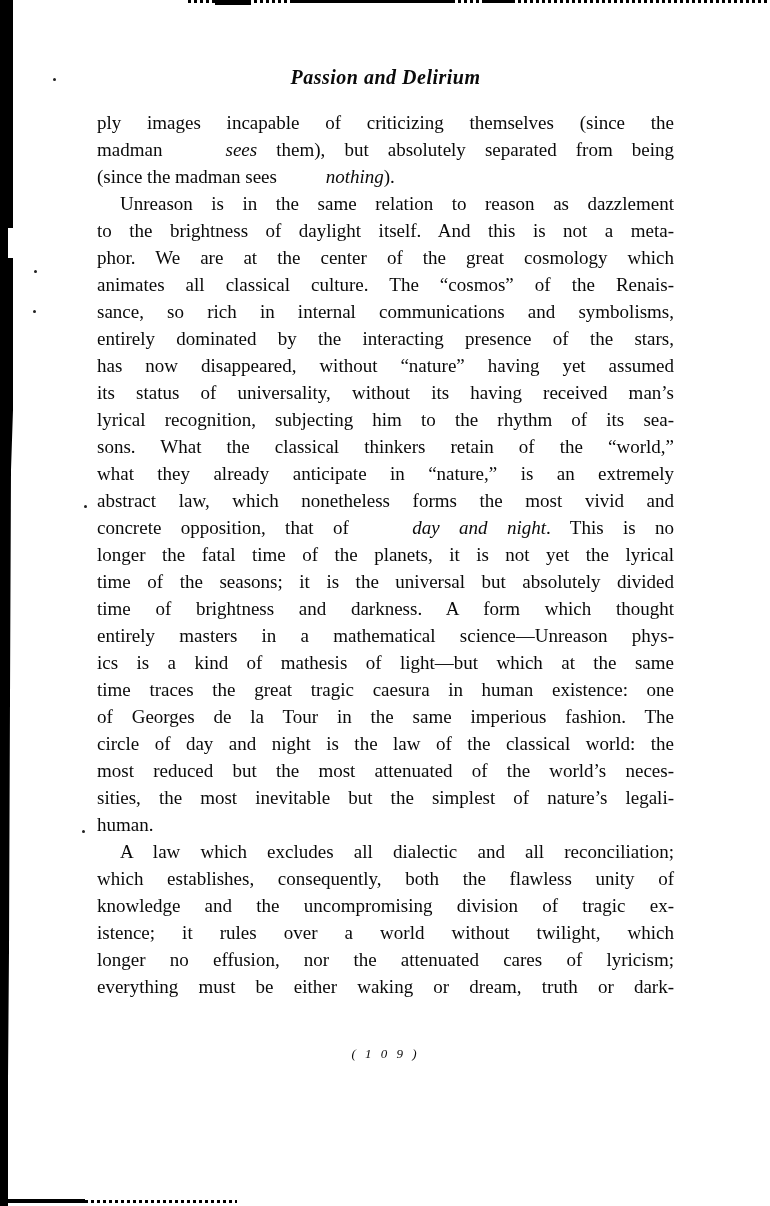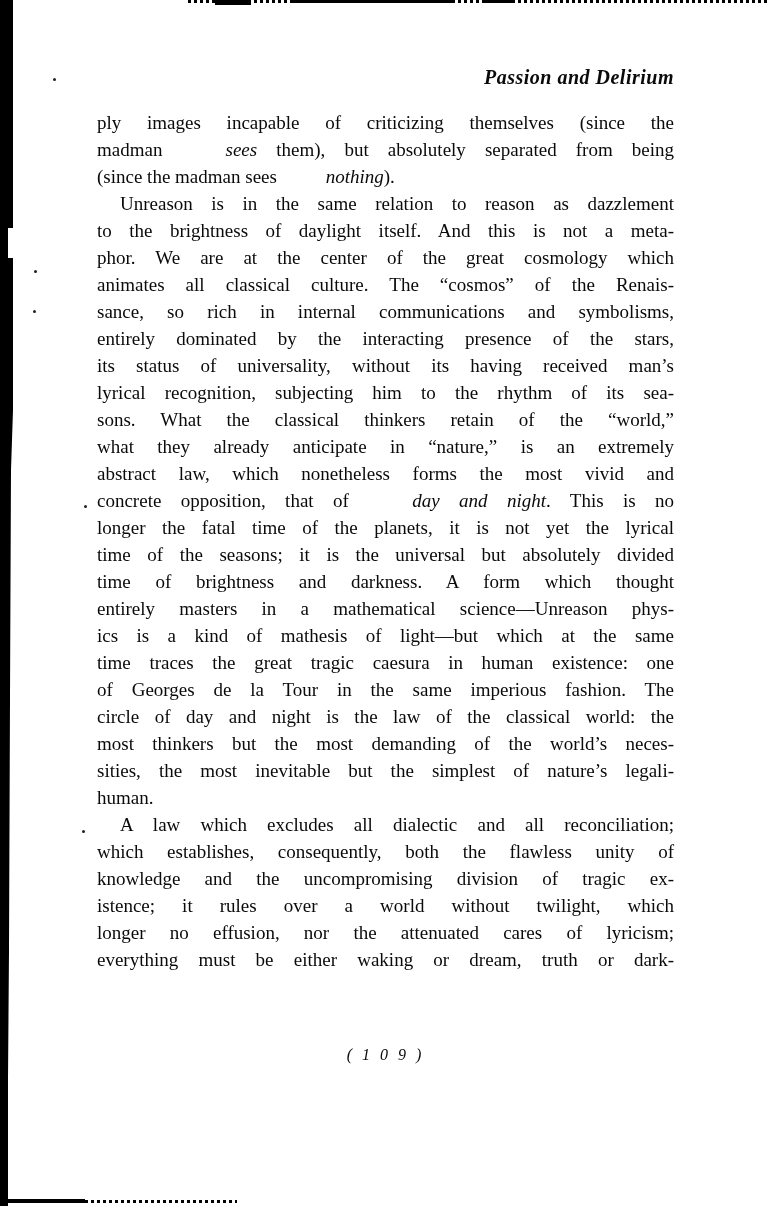--- a/index.html
+++ b/index.html
@@ -34,36 +34,36 @@
   #bottom-edge .solid { position: absolute; left: 0; top: 0; width: 85px; height: 4px; background: #000; }
   #bottom-edge .dots {
     position: absolute; left: 85px; top: 1px; width: 152px; height: 3px;
     background: repeating-linear-gradient(90deg, #000 0 3px, transparent 3px 6px);
   }
   .speck { position: absolute; width: 3px; height: 3px; background: #222; border-radius: 50%; }
 
   
   #running-head {
     position: absolute; top: 66px; left: 97px; width: 577px;
-    text-align: right;
+    text-align: center;
     font-style: italic; font-weight: bold;
     font-size: 20px; letter-spacing: 0.5px;
   }
   #body-text {
     position: absolute; top: 109px; left: 97px; width: 577px;
     font-size: 19px; line-height: 27px;
   }
   .line { text-align: justify; text-align-last: justify; }
   .line.endline { text-align: left; text-align-last: left; }
   .line.indent { text-indent: 23px; }
   .it { font-style: italic; margin-left: 44px; }
   #page-number {
     position: absolute; top: 1046px; left: 97px; width: 577px;
     text-align: center; font-style: italic;
-    font-size: 16px; letter-spacing: 3px;
+    font-size: 13px; letter-spacing: 3px;
   }
 </style>
 </head>
 <body>
 
 <div id="left-bar"></div>
 <div id="left-bar-notch"></div>
 <div id="top-edge">
   <div class="dashes"></div>
   <div class="seg1"></div>
@@ -84,35 +84,36 @@
 <div id="body-text">
     <div class="line"><span>ply images incapable of criticizing themselves (since the</span></div>
     <div class="line"><span>madman </span><span class="it">sees</span><span> them), but absolutely separated from being</span></div>
     <div class="line endline"><span>(since the madman sees </span><span class="it">nothing</span><span>).</span></div>
     <div class="line indent"><span>Unreason is in the same relation to reason as dazzlement</span></div>
     <div class="line"><span>to the brightness of daylight itself. And this is not a meta-</span></div>
     <div class="line"><span>phor. We are at the center of the great cosmology which</span></div>
     <div class="line"><span>animates all classical culture. The “cosmos” of the Renais-</span></div>
     <div class="line"><span>sance, so rich in internal communications and symbolisms,</span></div>
     <div class="line"><span>entirely dominated by the interacting presence of the stars,</span></div>
+    <div class="line"><span>has now disappeared, without “nature” having yet assumed</span></div>
     <div class="line"><span>its status of universality, without its having received man’s</span></div>
     <div class="line"><span>lyrical recognition, subjecting him to the rhythm of its sea-</span></div>
     <div class="line"><span>sons. What the classical thinkers retain of the “world,”</span></div>
     <div class="line"><span>what they already anticipate in “nature,” is an extremely</span></div>
     <div class="line"><span>abstract law, which nonetheless forms the most vivid and</span></div>
     <div class="line"><span>concrete opposition, that of </span><span class="it">day and night</span><span>. This is no</span></div>
     <div class="line"><span>longer the fatal time of the planets, it is not yet the lyrical</span></div>
     <div class="line"><span>time of the seasons; it is the universal but absolutely divided</span></div>
     <div class="line"><span>time of brightness and darkness. A form which thought</span></div>
     <div class="line"><span>entirely masters in a mathematical science—Unreason phys-</span></div>
     <div class="line"><span>ics is a kind of mathesis of light—but which at the same</span></div>
     <div class="line"><span>time traces the great tragic caesura in human existence: one</span></div>
     <div class="line"><span>of Georges de la Tour in the same imperious fashion. The</span></div>
     <div class="line"><span>circle of day and night is the law of the classical world: the</span></div>
-    <div class="line"><span>most thinkers but the most demanding of the world’s neces-</span></div>
+    <div class="line"><span>most reduced but the most attenuated of the world’s neces-</span></div>
     <div class="line"><span>sities, the most inevitable but the simplest of nature’s legali-</span></div>
     <div class="line endline"><span>human.</span></div>
     <div class="line indent"><span>A law which excludes all dialectic and all reconciliation;</span></div>
     <div class="line"><span>which establishes, consequently, both the flawless unity of</span></div>
     <div class="line"><span>knowledge and the uncompromising division of tragic ex-</span></div>
     <div class="line"><span>istence; it rules over a world without twilight, which</span></div>
     <div class="line"><span>longer no effusion, nor the attenuated cares of lyricism;</span></div>
     <div class="line"><span>everything must be either waking or dream, truth or dark-</span></div>
   </div>
 <div id="page-number">( 1 0 9 )</div>

